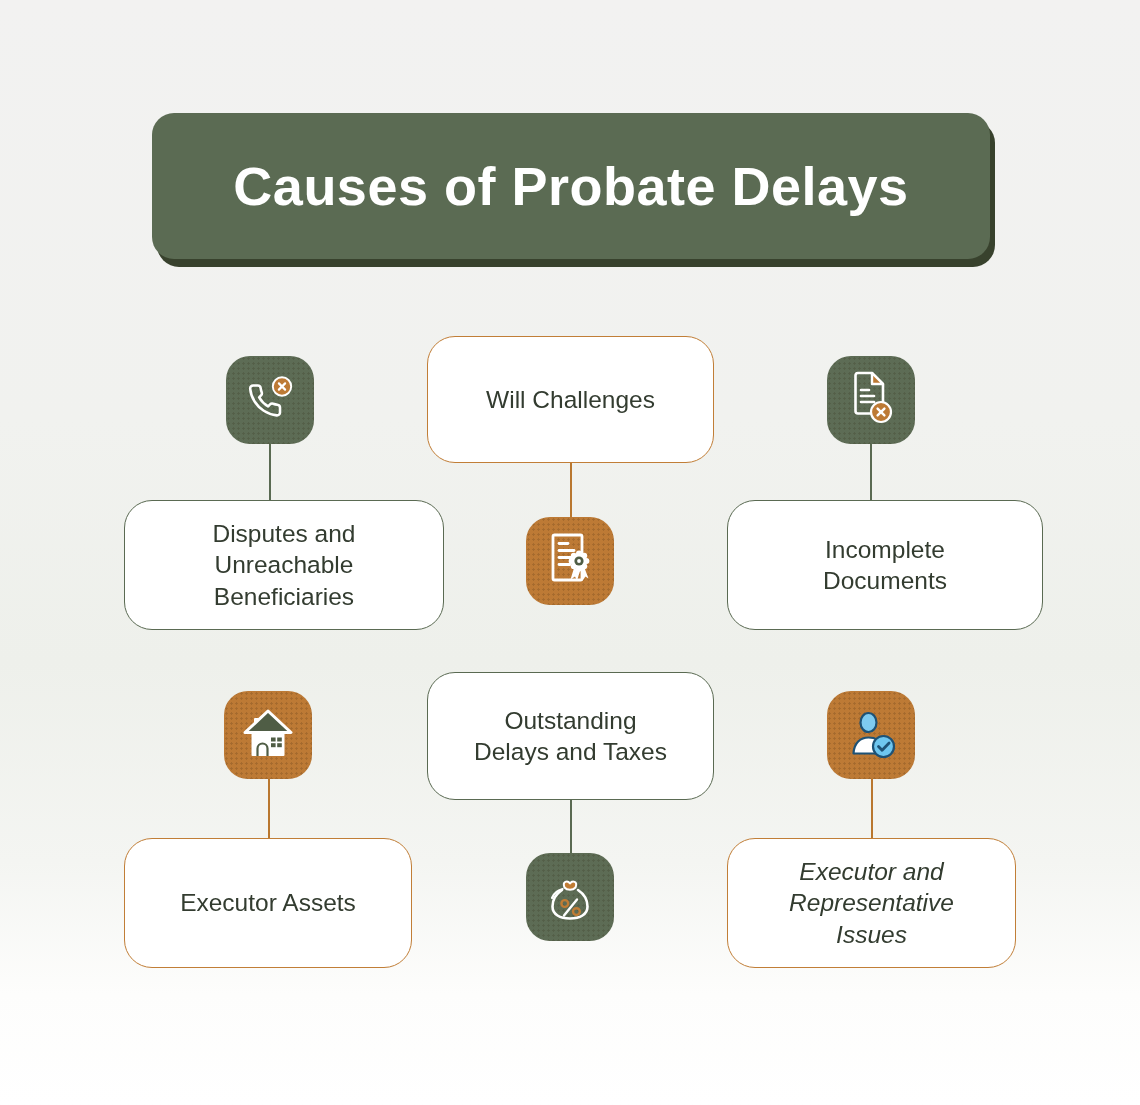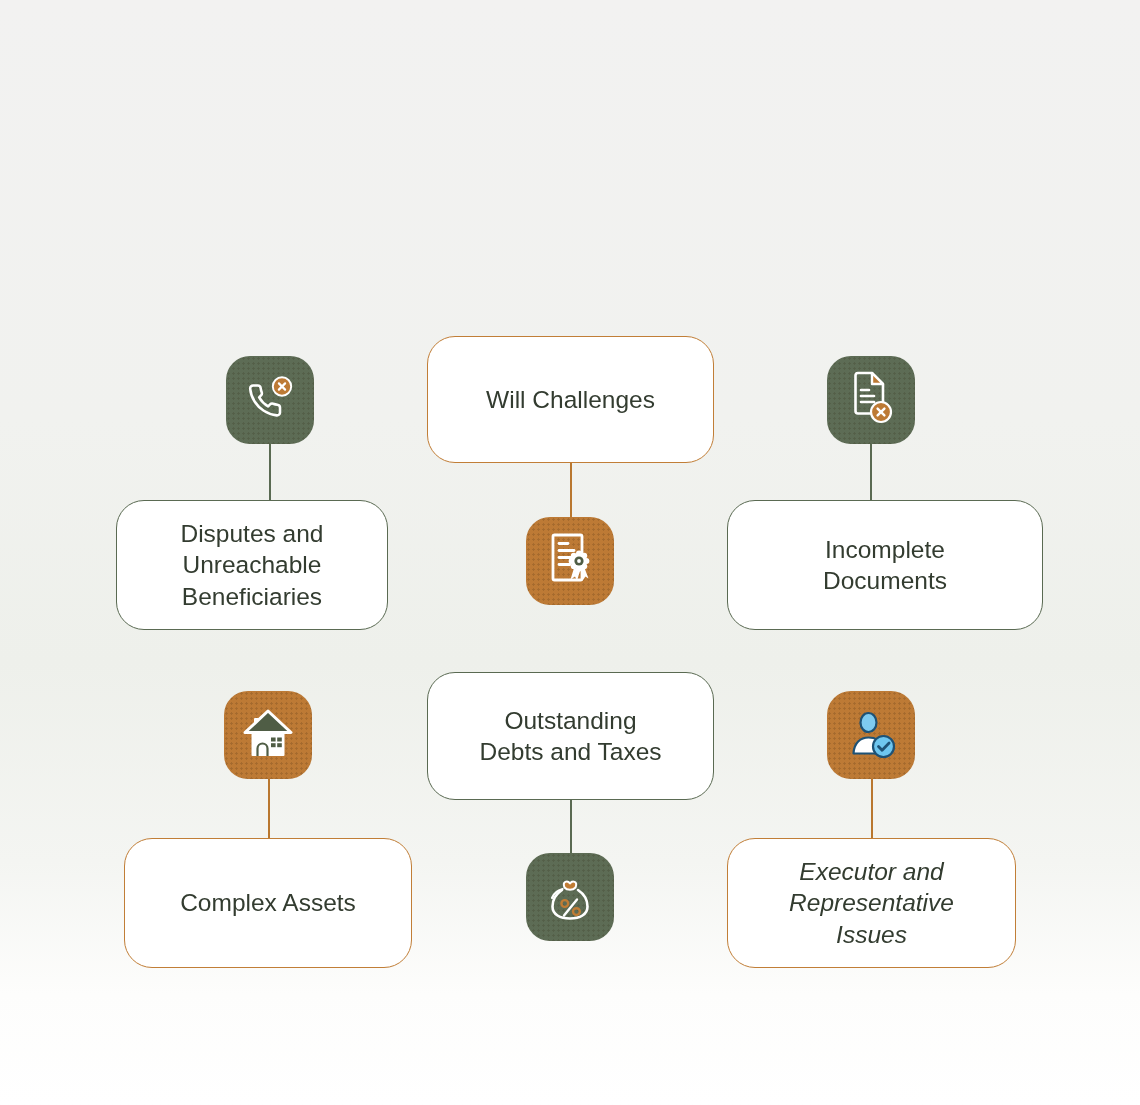--- a/index.html
+++ b/index.html
@@ -36,33 +36,36 @@
     padding:0 32px;box-sizing:border-box;
   }
   .box.green{border:1.7px solid #5a6a52;}
   .box.orange{border:1.7px solid #c17e37;}
 </style>
 </head>
 <body>
 
 <div class="stage">
 
+  <div class="banner">
+    <h1 class="banner-title">Causes of Probate Delays</h1>
+  </div>
 
   <div class="tile green" style="left:226px;top:356px;">
     <svg viewBox="0 0 88 88">
       <g transform="translate(21,26.5) scale(1.5)">
         <path d="M22 16.92v3a2 2 0 0 1-2.18 2 19.79 19.79 0 0 1-8.63-3.07 19.5 19.5 0 0 1-6-6 19.79 19.79 0 0 1-3.07-8.67A2 2 0 0 1 4.11 2h3a2 2 0 0 1 2 1.72 12.84 12.84 0 0 0 .7 2.81 2 2 0 0 1-.45 2.11L8.09 9.91a16 16 0 0 0 6 6l1.27-1.27a2 2 0 0 1 2.11-.45 12.84 12.84 0 0 0 2.81.7A2 2 0 0 1 22 16.92z" fill="none" stroke="#ffffff" stroke-width="1.7" stroke-linecap="round" stroke-linejoin="round"></path>
       </g>
       <circle cx="56" cy="30.5" r="9.2" fill="#bd7a35" stroke="#ffffff" stroke-width="1.9"></circle>
       <line x1="52.9" y1="27.4" x2="59.1" y2="33.6" stroke="#ffffff" stroke-width="2.2" stroke-linecap="round"></line>
       <line x1="59.1" y1="27.4" x2="52.9" y2="33.6" stroke="#ffffff" stroke-width="2.2" stroke-linecap="round"></line>
     </svg>
   </div>
   <div class="connector green" style="left:269px;top:444px;height:56px;"></div>
-  <div class="box green" style="left:116px;top:500px;width:272px;height:130px;">Disputes and
+  <div class="box green" style="left:124px;top:500px;width:320px;height:130px;">Disputes and
 Unreachable
 Beneficiaries</div>
 
   <div class="box orange" style="left:427px;top:336px;width:287px;height:127px;">Will Challenges</div>
   <div class="connector orange" style="left:570px;top:463px;height:54px;"></div>
   <div class="tile orange" style="left:526px;top:517px;">
     <svg viewBox="0 0 88 88">
       <rect x="27" y="18" width="29" height="45" rx="1.5" fill="none" stroke="#ffffff" stroke-width="2.8" stroke-linejoin="round"></rect>
       <line x1="33" y1="26.5" x2="42" y2="26.5" stroke="#ffffff" stroke-width="2.8" stroke-linecap="round"></line>
       <line x1="33" y1="33.5" x2="48" y2="33.5" stroke="#ffffff" stroke-width="2.8" stroke-linecap="round"></line>
@@ -112,24 +115,24 @@
       <path d="M33.5 65 v-7.5 a5 5 0 0 1 10 0 v7.5" fill="#ffffff" stroke="#4f5d45" stroke-width="2.2"></path>
       <g fill="#4f5d45">
         <rect x="47" y="46.5" width="4.6" height="4"></rect>
         <rect x="53.2" y="46.5" width="4.6" height="4"></rect>
         <rect x="47" y="52.2" width="4.6" height="4"></rect>
         <rect x="53.2" y="52.2" width="4.6" height="4"></rect>
       </g>
     </svg>
   </div>
   <div class="connector orange" style="left:268px;top:779px;height:59px;"></div>
-  <div class="box orange" style="left:124px;top:838px;width:288px;height:130px;">Complex Assets</div>
+  <div class="box orange" style="left:124px;top:838px;width:288px;height:130px;">Executor Assets</div>
 
   <div class="box green" style="left:427px;top:672px;width:287px;height:128px;">Outstanding
-Debts and Taxes</div>
+Delays and Taxes</div>
   <div class="connector green" style="left:570px;top:800px;height:53px;"></div>
   <div class="tile green" style="left:526px;top:853px;">
     <svg viewBox="0 0 88 88">
       <path d="M36 37 c-6 4 -9.5 10.5 -9.5 16.5 c0 8 7.5 12 17.5 12 c10 0 17.5 -4 17.5 -12 c0 -6 -3.5 -12.5 -9.5 -16.5" fill="none" stroke="#ffffff" stroke-width="2.6" stroke-linecap="round"></path>
       <path d="M36.5 36 c-6 1.5 -9 5 -10.5 9" fill="none" stroke="#ffffff" stroke-width="2.2" stroke-linecap="round"></path>
       <path d="M38.5 34.5 c-2.5-6 3-7.5 5.5-4 c2.5-3.5 8-2 5.5 4 c-1.5 1.8-3 2.3-5.5 2.3 s-4-.5-5.5-2.3 z" fill="#c07c35" stroke="#ffffff" stroke-width="2" stroke-linejoin="round"></path>
       <circle cx="38.8" cy="50.5" r="3.4" fill="none" stroke="#c07c35" stroke-width="2.4"></circle>
       <circle cx="50.4" cy="58.6" r="3.4" fill="none" stroke="#c07c35" stroke-width="2.4"></circle>
       <line x1="38" y1="62.5" x2="51" y2="46.5" stroke="#ffffff" stroke-width="2.4" stroke-linecap="round"></line>
     </svg>

